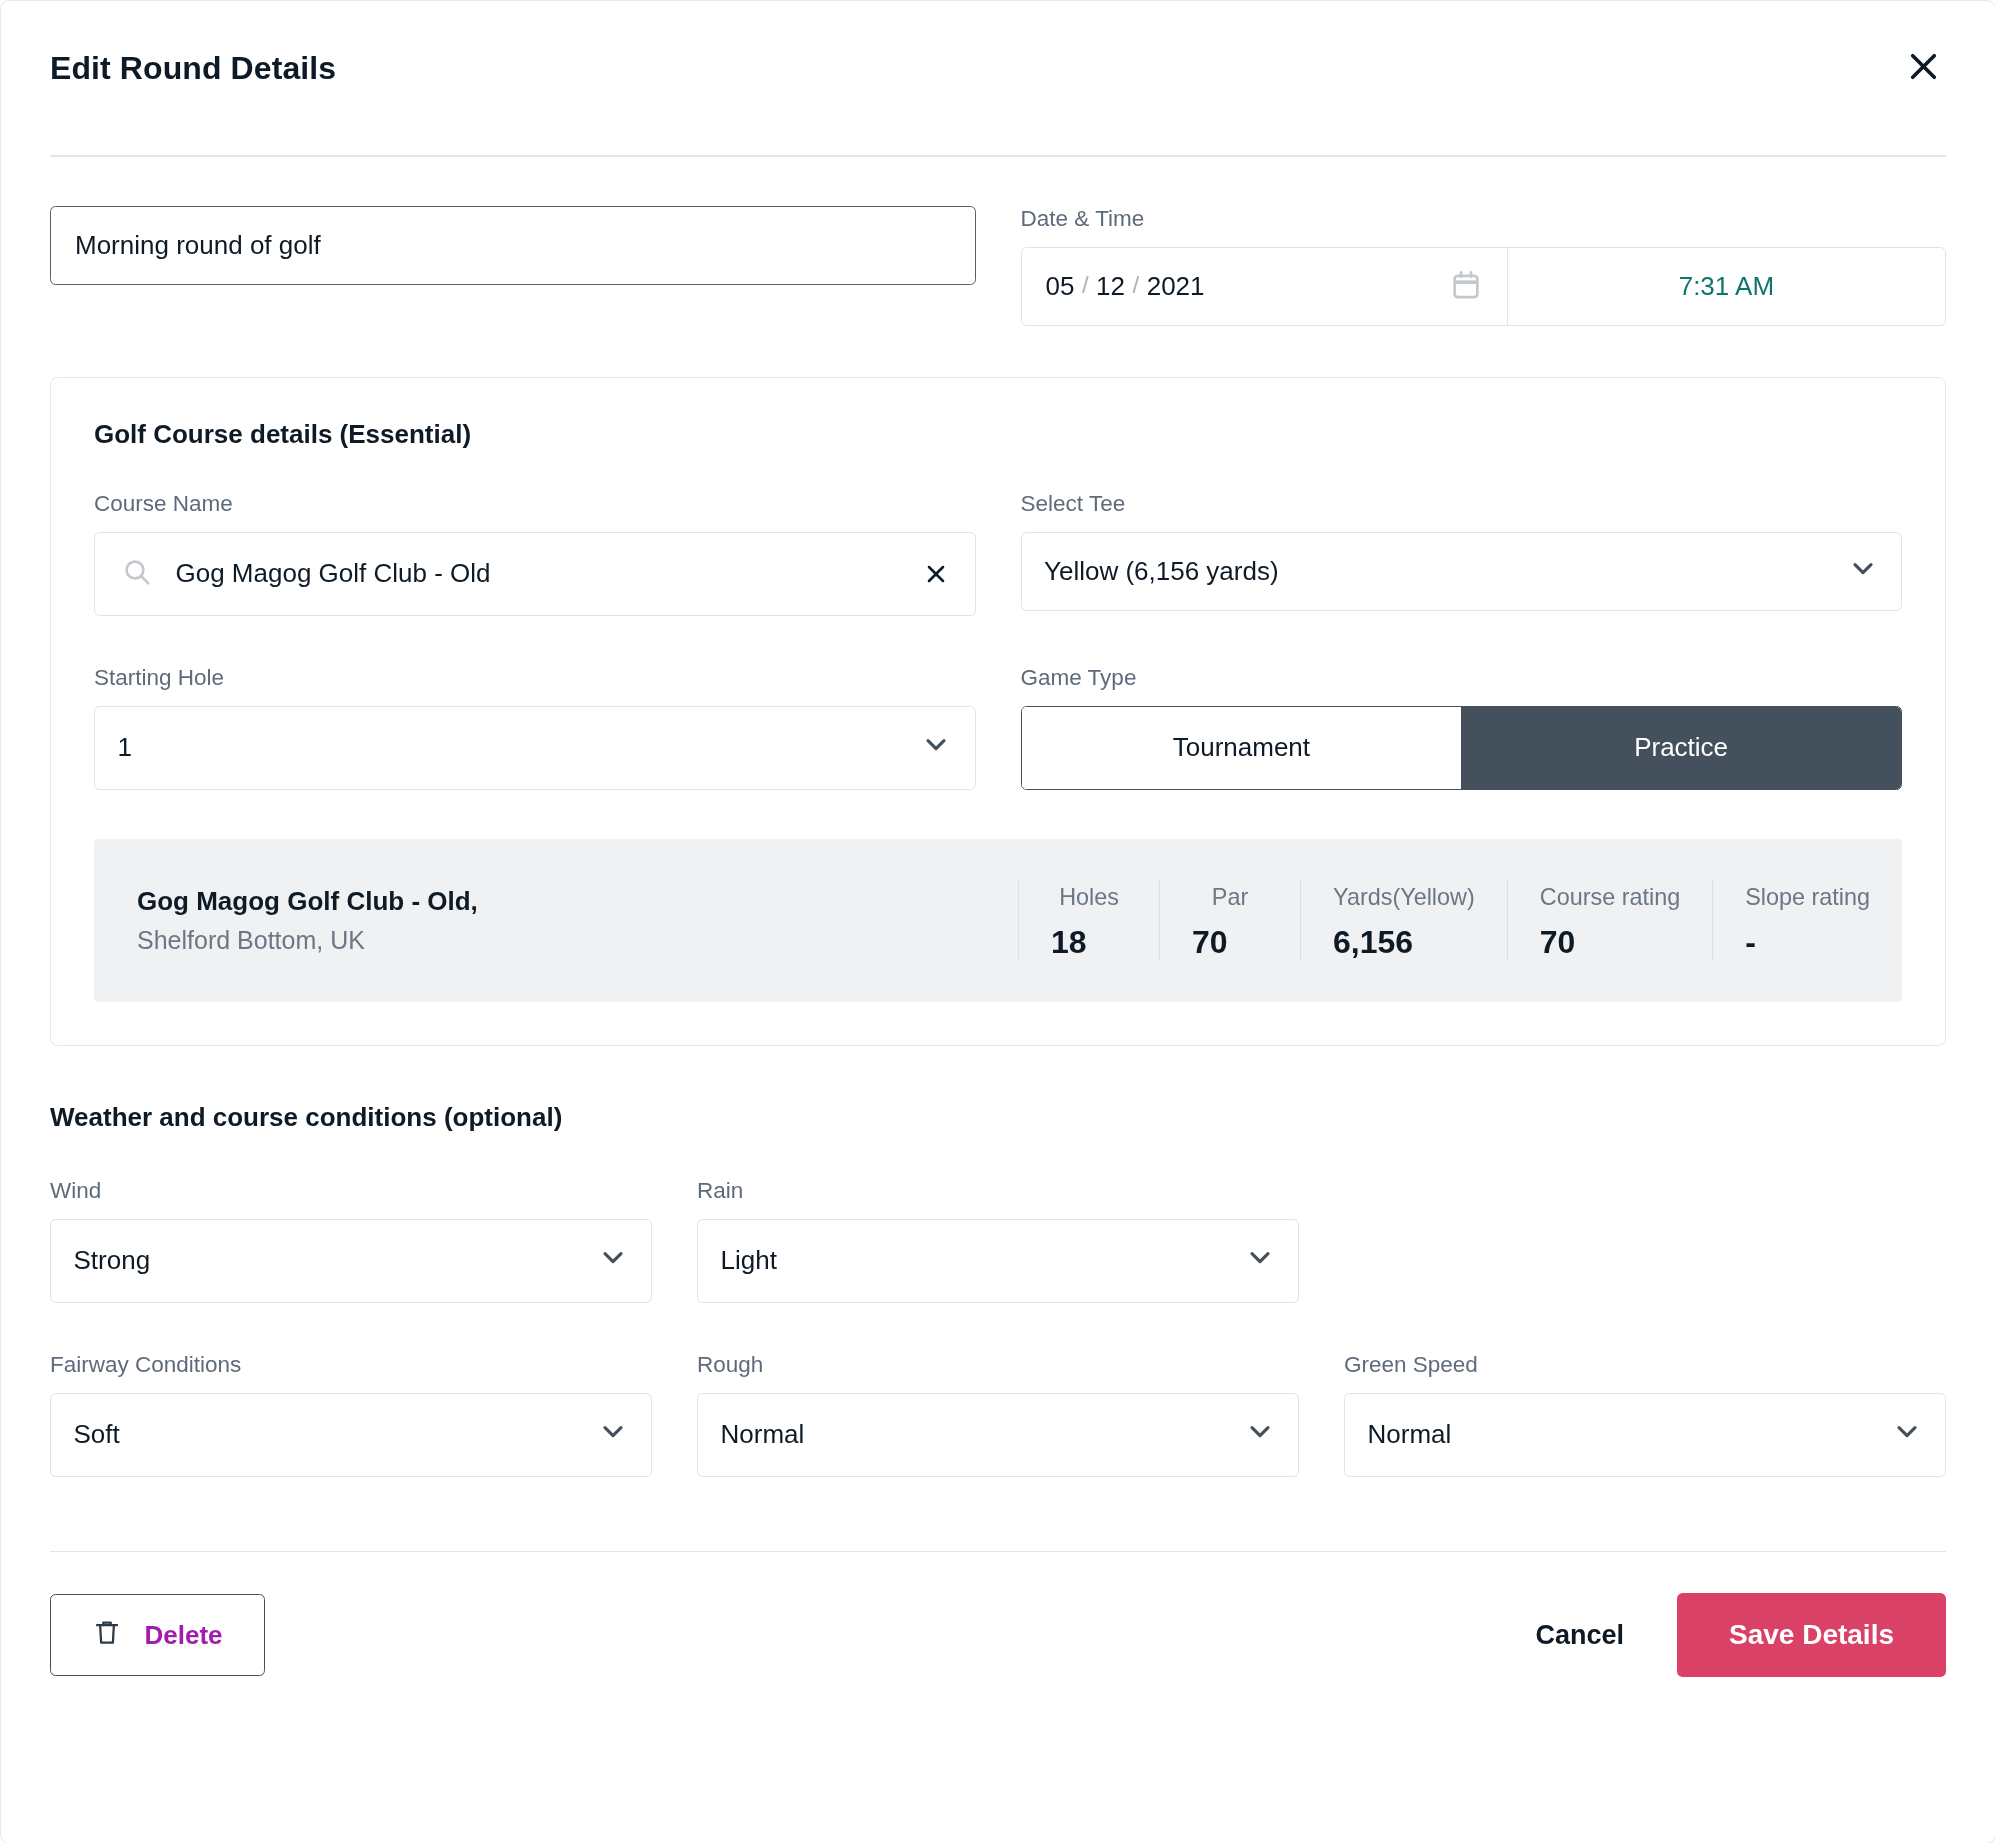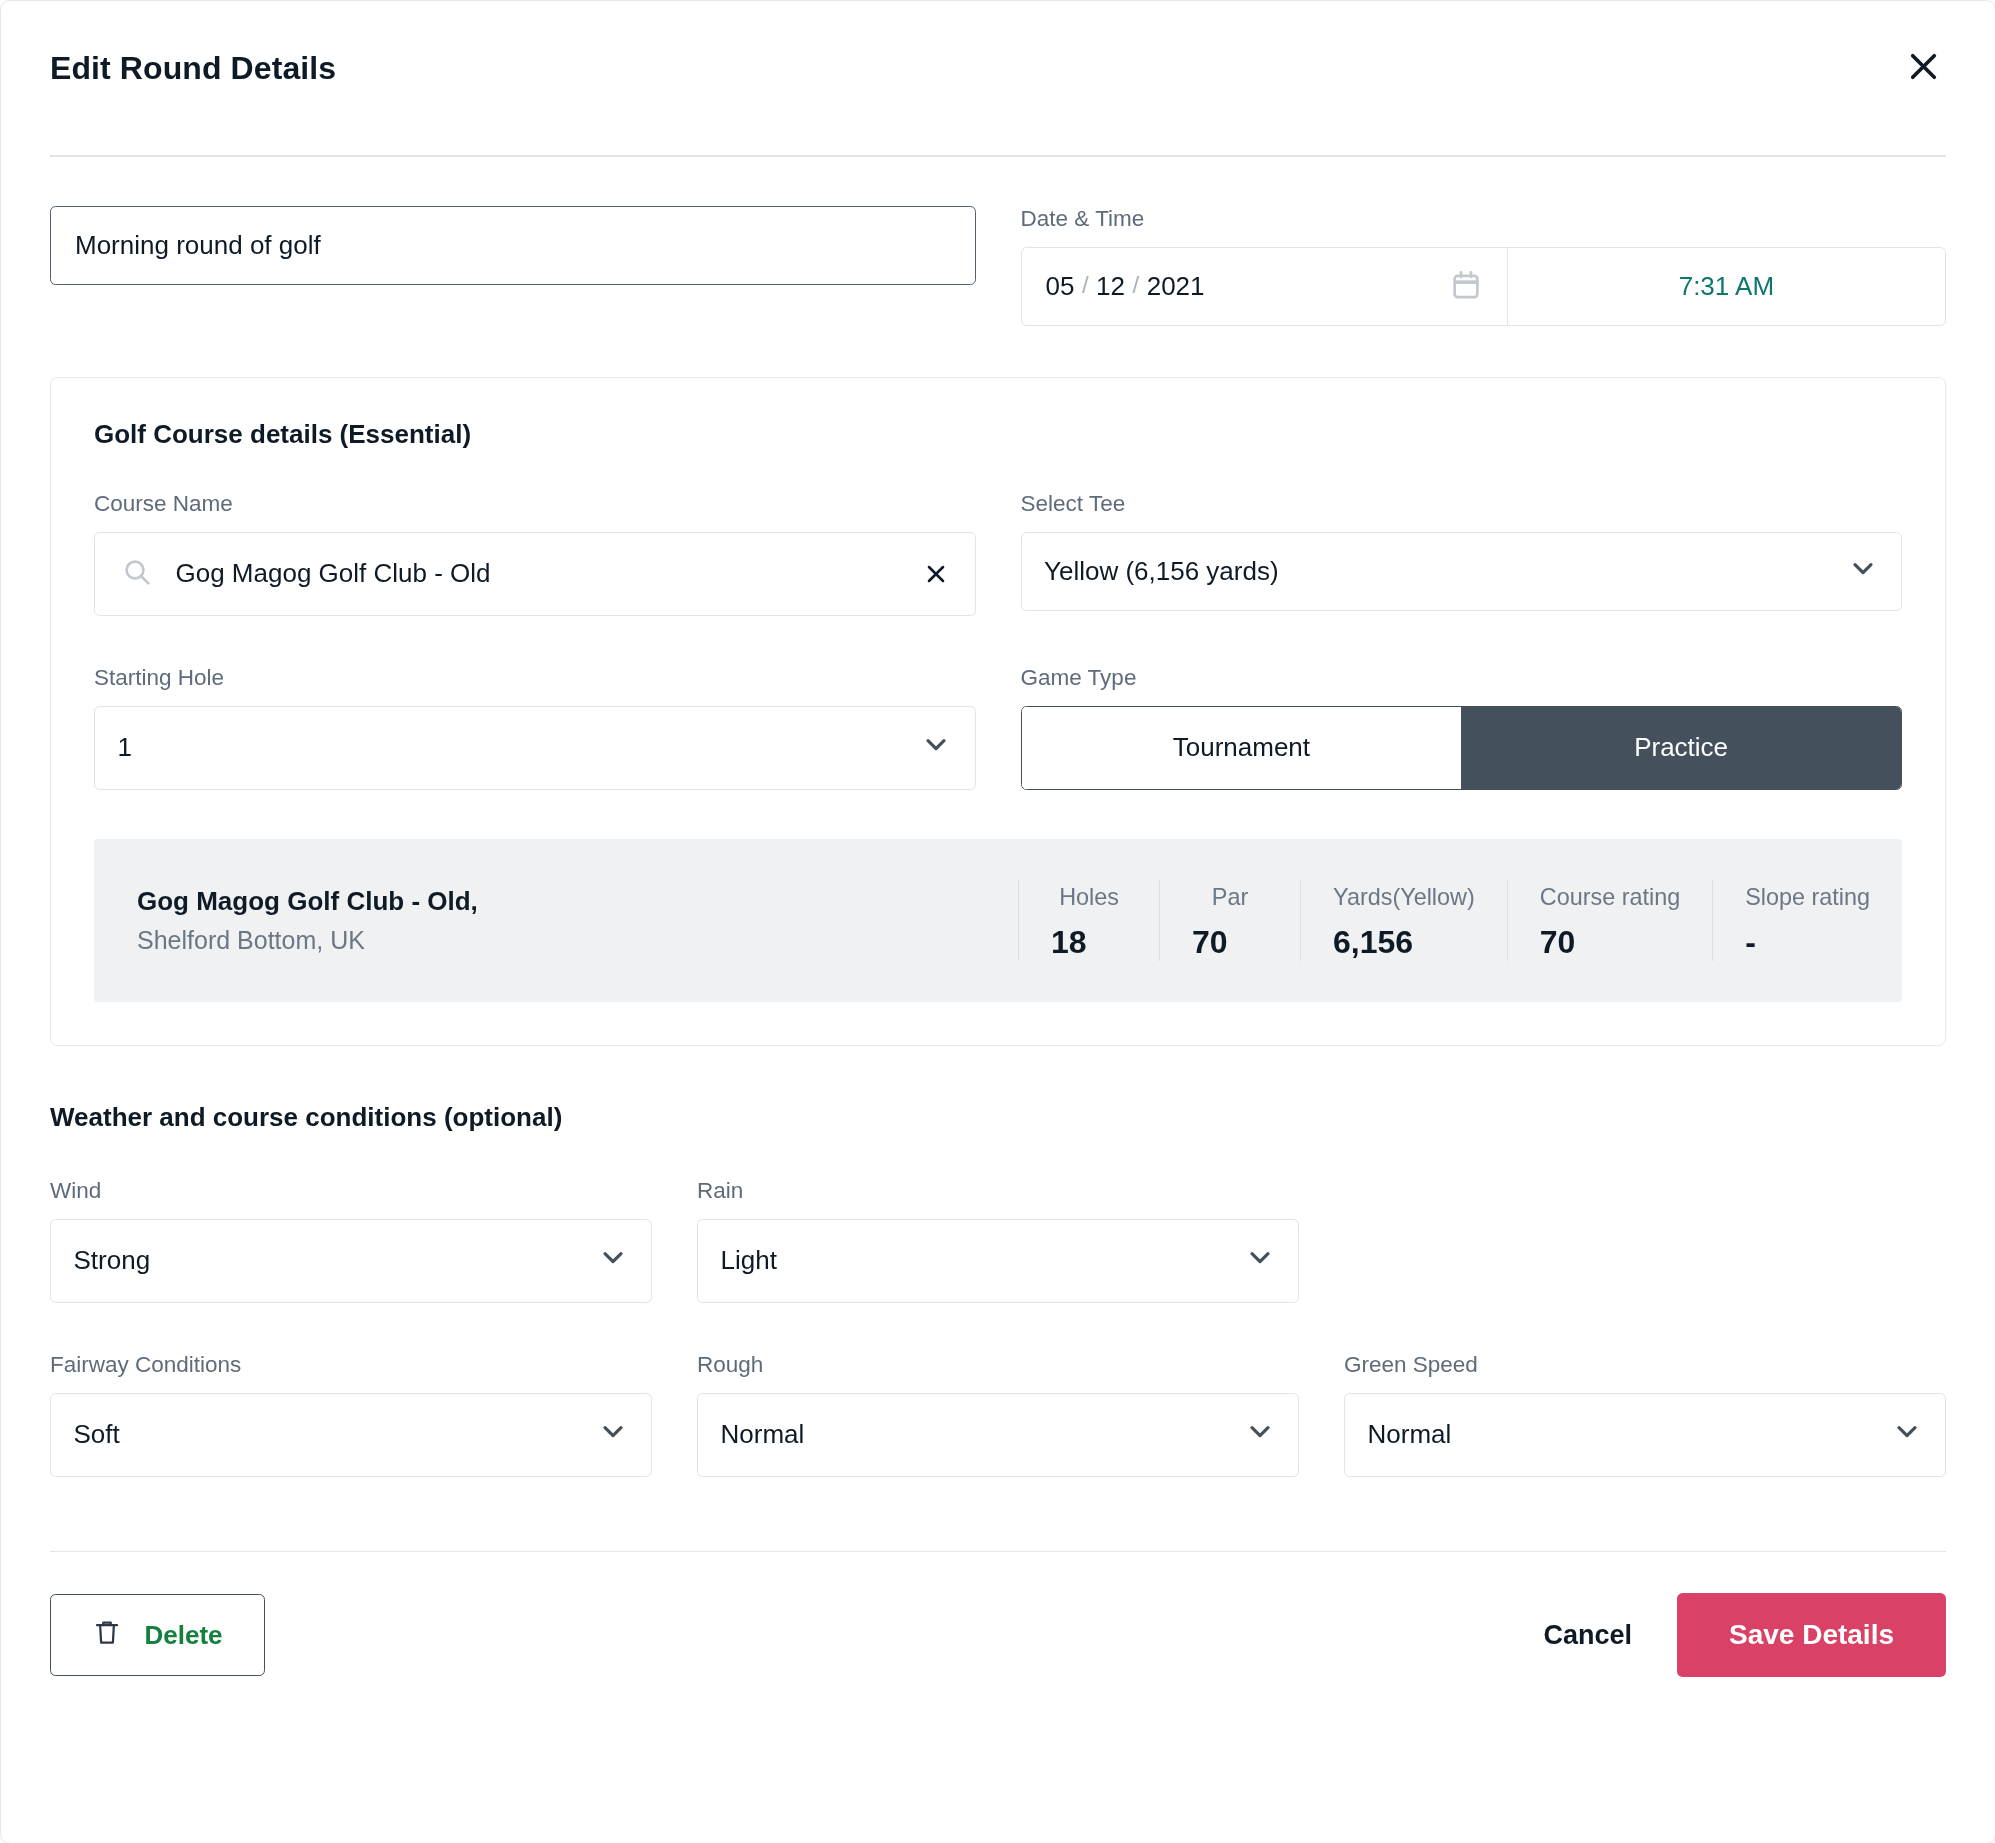--- a/index.html
+++ b/index.html
@@ -292,21 +292,21 @@
   }
   .btn-delete {
     display: flex;
     align-items: center;
     gap: 22.5px;
     height: 82px;
     padding: 0 41px;
     border: 1.9px solid #44505c;
     border-radius: 5.6px;
     background: #ffffff;
-    color: #15803d;
+    color: #a21caf;
     font-size: 26px;
     font-weight: bold;
     cursor: pointer;
     font-family: "Liberation Sans", sans-serif;
   }
   .footer-spacer { flex: 1 1 auto; }
   .btn-cancel {
     background: none;
     border: none;
     font-size: 27px;
@@ -320,21 +320,21 @@
     height: 84px;
     padding: 0 52px;
     border: none;
     border-radius: 5.6px;
     background: #da4167;
     color: #ffffff;
     font-size: 28px;
     font-weight: bold;
     cursor: pointer;
     font-family: "Liberation Sans", sans-serif;
-    margin-left: 8px;
+    margin-left: 16px;
   }
 </style>
 </head>
 <body>
 
 <div class="modal">
 
   <div class="modal-header">
     <div class="modal-title">Edit Round Details</div>
     <button class="close-btn">

